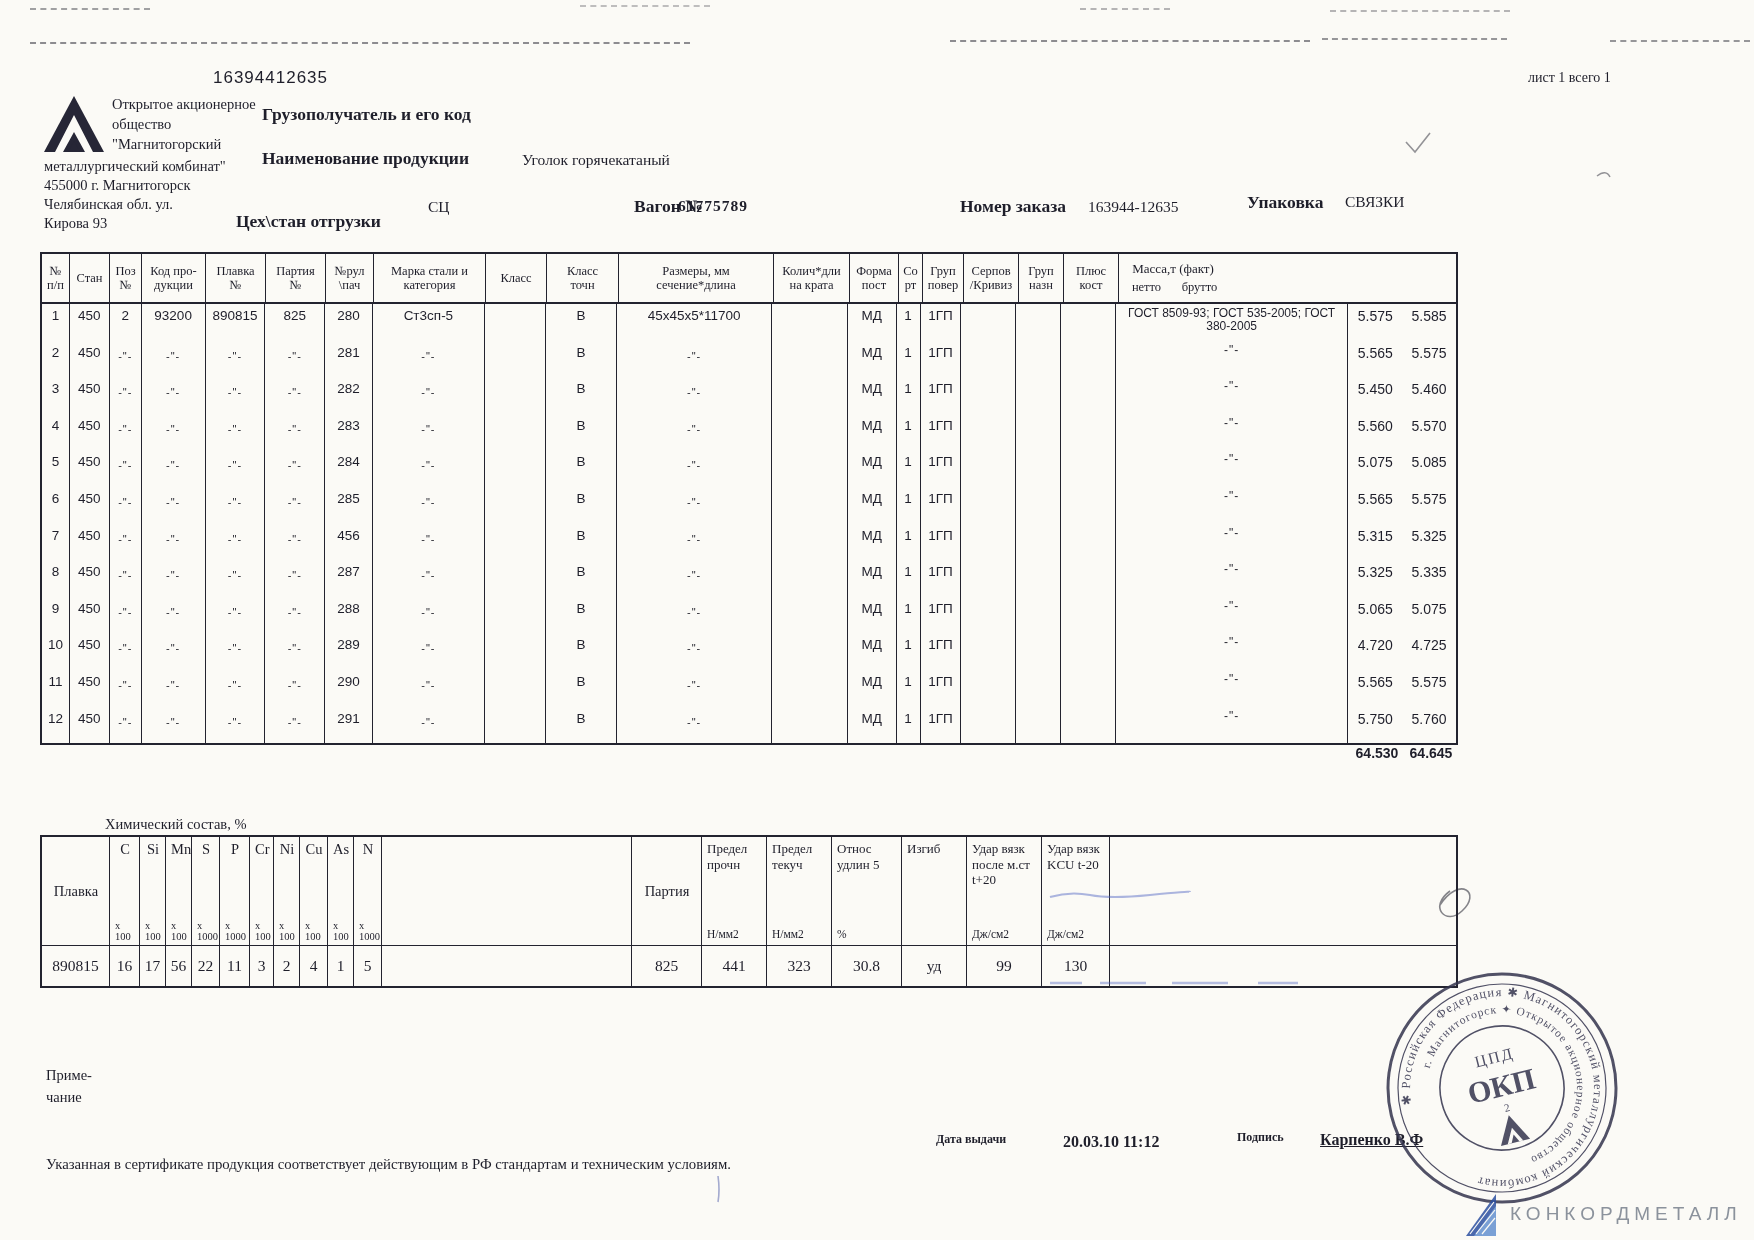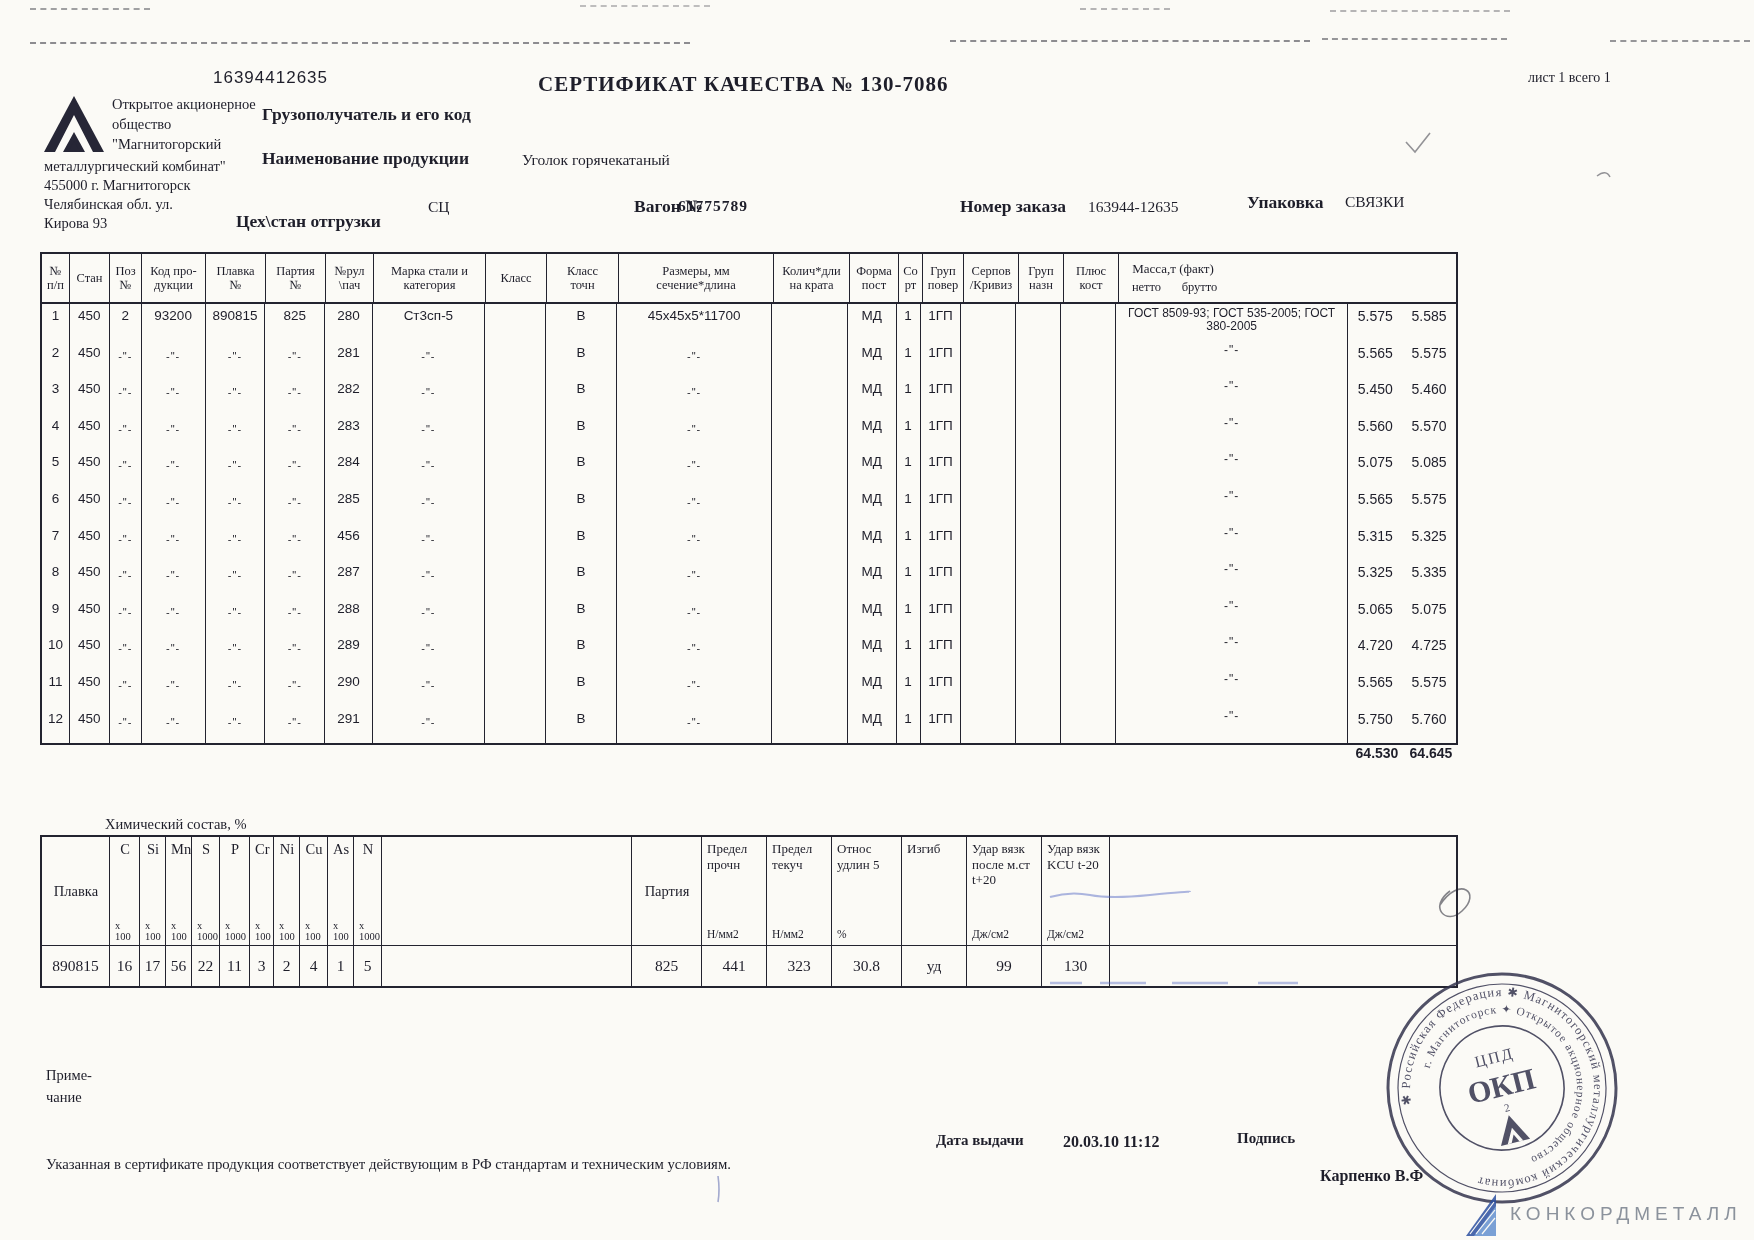--- a/index.html
+++ b/index.html
@@ -41,21 +41,21 @@
   .ch-h .mult{margin-top:auto;font-size:10.5px;line-height:1.05;text-align:left;}
   .ch-h .lbl{white-space:pre-line;}
   .ch-h .unit{margin-top:auto;font-size:11.5px;}
   .ch-h.cen{justify-content:center;align-items:center;font-size:14.5px;}
   .ch-drow{display:flex;height:40px;}
   .ch-c{border-right:1.4px solid #23232f;box-sizing:border-box;display:flex;align-items:center;justify-content:center;
         font-size:15.5px;}
   
   .note{font-size:14.5px;line-height:1.55;}
   .legal{font-size:14.8px;}
-  .foot-lbl{font-size:15px;font-weight:bold;}
+  .foot-lbl{font-size:12px;font-weight:bold;}
   .foot-val{font-size:16px;font-weight:600;}
   
   #stamp{position:absolute;left:1382px;top:968px;width:240px;height:240px;transform:rotate(-14deg);opacity:.85;}
   
   .brand{left:1510px;top:1203px;font-family:"Liberation Sans",sans-serif;font-size:19px;letter-spacing:5px;color:#8b929c;}
 </style>
 </head>
 <body>
 
 <div id="page">
@@ -63,21 +63,20 @@
   <div class="dash" style="left:30px;top:8px;width:120px;opacity:.45;"></div>
   <div class="dash" style="left:580px;top:5px;width:130px;opacity:.3;"></div>
   <div class="dash" style="left:1080px;top:8px;width:90px;opacity:.35;"></div>
   <div class="dash" style="left:1330px;top:10px;width:180px;opacity:.35;"></div>
   <div class="dash" style="left:30px;top:42px;width:660px;opacity:.55;"></div>
   <div class="dash" style="left:950px;top:40px;width:360px;opacity:.55;"></div>
   <div class="dash" style="left:1322px;top:38px;width:185px;opacity:.5;"></div>
   <div class="dash" style="left:1610px;top:40px;width:140px;opacity:.5;"></div>
 
   <div class="abs doc-code">16394412635</div>
-  <div class="abs title">СЕРТИФИКАТ КАЧЕСТВА № 130-7086</div>
   <div class="abs sheet">лист 1 всего 1</div>
 
   <div class="abs" style="left:42px;top:92px;width:64px;height:64px;">
     <svg width="64" height="64" viewBox="0 0 64 64">
       <polygon points="2,60 32,4 62,60" fill="#262636"></polygon>
       <polygon points="13,60 32,23 51,60 43,60 32,40 21,60" fill="#fbfaf6"></polygon>
       <polygon points="26,60 32,49 38,60" fill="#262636"></polygon>
       <polygon points="29,34 35,34 32,28" fill="#fbfaf6"></polygon>
     </svg>
   </div>
@@ -510,21 +509,21 @@
 
   <div class="abs note" style="left:46px;top:1064px;">
     <div>Приме-</div>
     <div>чание</div>
   </div>
   <div class="abs legal" style="left:46px;top:1156px;">Указанная в сертификате продукция соответствует действующим в РФ стандартам и техническим условиям.</div>
 
   <span class="abs foot-lbl" style="left:936px;top:1132px;">Дата выдачи</span>
   <span class="abs foot-val" style="left:1063px;top:1133px;">20.03.10 11:12</span>
   <span class="abs foot-lbl" style="left:1237px;top:1130px;">Подпись</span>
-  <span class="abs foot-val" style="left:1320px;top:1167px;">Карпенко В.Ф</span>
+  <span class="abs foot-val" style="left:1320px;top:1131px;text-decoration:underline;">Карпенко В.Ф</span>
 
   <div id="stamp">
     <svg width="240" height="240" viewBox="0 0 240 240">
       <g transform="translate(120,120)" fill="none" stroke="#34344e">
         <circle r="114" stroke-width="3"></circle>
         <circle r="104" stroke-width="1.2"></circle>
         <circle r="62" stroke-width="1.6"></circle>
         <defs>
           <path id="sp-o" d="M -92,0 A 92,92 0 1 1 92,0 A 92,92 0 1 1 -92,0"></path>
           <path id="sp-i" d="M -75,0 A 75,75 0 1 1 75,0 A 75,75 0 1 1 -75,0"></path>

